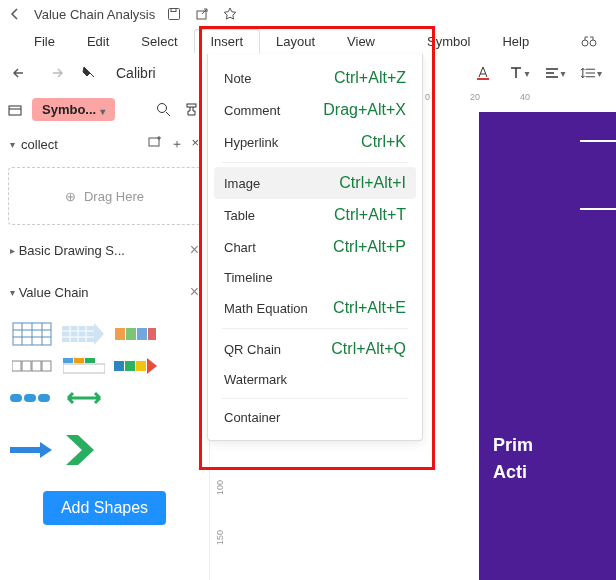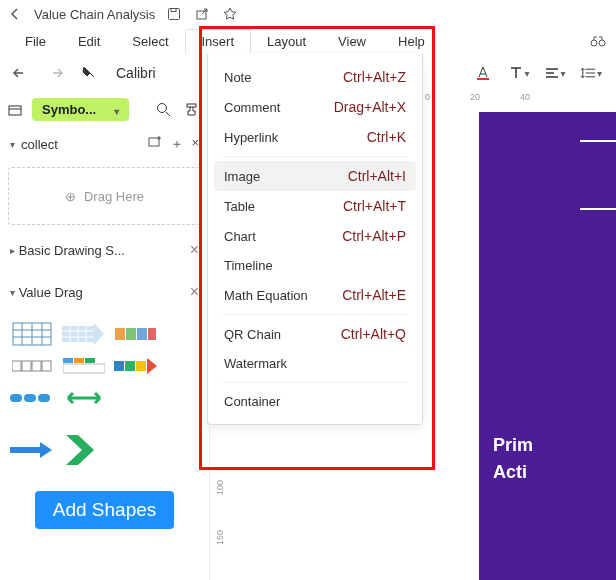--- a/index.html
+++ b/index.html
@@ -4,62 +4,62 @@
 <style>
   * { margin: 0; padding: 0; box-sizing: border-box; font-family: -apple-system, "Segoe UI", Arial, sans-serif; }
   body { width: 616px; height: 580px; background: #fff; overflow: hidden; position: relative; font-size: 13px; color: #333; }
 
   
   .title-row { display: flex; align-items: center; height: 28px; padding: 0 6px; gap: 10px; }
   .title-row .doc-title { color: #444; font-size: 13px; }
   .title-row .ti { width: 18px; height: 18px; display: inline-flex; align-items: center; justify-content: center; color: #555; }
 
   
-  .menubar { display: flex; align-items: center; height: 26px; padding: 0 9px; gap: 0; justify-content: center; }
+  .menubar { display: flex; align-items: center; height: 26px; padding: 0 18px; gap: 0; justify-content: center; }
   .menubar .menu-item { padding: 4px 16px; font-size: 13px; color: #333; cursor: pointer; position: relative; }
   .menubar .menu-item.active { border: 1px solid #ddd; border-bottom: none; border-radius: 3px 3px 0 0; background: #fff; z-index: 20; }
 
   
   .toolbar { display: flex; align-items: center; height: 38px; padding: 0 10px; gap: 12px; border-top: 0; }
   .toolbar .tb-btn { width: 22px; height: 22px; display:inline-flex; align-items:center; justify-content:center; color:#555; }
   .toolbar .font-name { font-size: 14px; color: #333; padding: 2px 4px; min-width: 60px; }
   .toolbar .rt { display:flex; gap:14px; margin-left:auto; align-items:center; padding-right:4px; }
 
   
   .content { display:flex; height: calc(580px - 28px - 26px - 38px); position: relative; }
 
   
   .sidebar { width: 210px; border-right: 1px solid #eee; display:flex; flex-direction:column; padding: 6px 8px; gap: 8px; }
   .side-header { display:flex; align-items:center; gap:8px; }
-  .side-header .dropdown-chip { display:flex; align-items:flex-end; gap:18px; background:#bef264; border-radius:4px; padding:4px 10px; font-weight:600; color:#222; }
+  .side-header .dropdown-chip { display:flex; align-items:flex-end; gap:4px; background:#fca5a5; border-radius:4px; padding:4px 10px; font-weight:600; color:#222; }
   .side-header .sep { flex:1; }
   .side-header .sic { width:20px; height:20px; display:inline-flex; align-items:center; justify-content:center; color:#555; }
   .panel-head { display:flex; align-items:center; gap:6px; font-size:13px; color:#333; padding: 6px 2px; }
   .panel-head .pa { display:flex; gap:8px; margin-left:auto; color:#555; }
   .drag-box { height:58px; border:1px dashed #ccc; border-radius:4px; display:flex; align-items:center; justify-content:center; color:#999; font-size:13px; gap:8px; }
   .cat-row { display:flex; align-items:center; padding: 8px 2px; font-size:13px; color:#333; }
   .cat-row .closebtn { margin-left:auto; color:#888; font-size:16px; }
   .shape-grid { display:flex; flex-wrap:wrap; gap:6px 8px; padding: 4px 2px 8px; }
   .shape { width:44px; height:26px; display:inline-flex; align-items:center; justify-content:center; }
   .shape-row2 { display:flex; gap:10px; padding: 6px 2px 10px; align-items:center; }
-  .add-shapes { align-self:center; background:#1e90ff; color:#fff; padding:8px 18px; border-radius:4px; font-size:19px; margin-top:6px; cursor:pointer; }
+  .add-shapes { align-self:center; background:#1e90ff; color:#fff; padding:8px 18px; border-radius:4px; font-size:16px; margin-top:6px; cursor:pointer; }
 
   
   .canvas { flex:1; position:relative; background:#fff; overflow:hidden; }
   .hruler { position:absolute; top:0; left:20px; right:0; height:16px; display:flex; color:#999; font-size:9px; }
   .hruler span { width:50px; text-align:right; }
   .vruler { position:absolute; top:16px; left:0; bottom:0; width:20px; display:flex; flex-direction:column; color:#999; font-size:9px; }
   .vruler span { height:50px; display:flex; align-items:center; justify-content:center; writing-mode: vertical-rl; transform: rotate(180deg); }
   .teal-block { position:absolute; top:20px; right:0; width:137px; bottom:0; background:#4c1d95; color:#fff; font-weight:600; font-size:18px; padding-top: 320px; padding-left: 14px; line-height:1.5; }
   .chevshape { position:absolute; top:48px; right:0; width:36px; height:70px; border-top:2px solid #fff; border-bottom:2px solid #fff; }
 
   
   .dropdown { position:absolute; left:207px; top:54px; width:216px; background:#fff; border:1px solid #ddd; border-top:none; border-radius:0 0 4px 4px; box-shadow:0 3px 10px rgba(0,0,0,.08); z-index:15; padding:8px 0; }
   .dropdown .dd-item { display:flex; align-items:center; padding:7px 16px; font-size:13px; color:#333; cursor:pointer; }
-  .dropdown .dd-item .sc { margin-left:auto; color:#7f1d1d; font-size:14px; }
+  .dropdown .dd-item .sc { margin-left:auto; color:#15803d; font-size:16px; }
   .dropdown .dd-item.hover { background:#f2f2f2; border-radius:4px; margin:0 6px; padding:7px 10px; }
   .dropdown .dd-sep { height:1px; background:#eee; margin:4px 14px; }
 
   
   .red-box { position:absolute; left:199px; top:26px; width:236px; height:444px; border:3px solid #e11; pointer-events:none; z-index:30; }
 
   
   svg { display:block; }
   .caret { font-size:10px; color:#666; }
 </style>
@@ -93,20 +93,21 @@
     </span>
 </div>
 
 <div class="menubar">
   <div class="menu-item">File</div>
   <div class="menu-item">Edit</div>
   <div class="menu-item">Select</div>
   <div class="menu-item active">Insert</div>
   <div class="menu-item">Layout</div>
   <div class="menu-item">View</div>
+  <div class="menu-item" style="margin-left:20px">Symbol</div>
   <div class="menu-item">Help</div>
   <span class="ti" style="margin-left:auto">
       <svg width="18" height="14" viewBox="0 0 18 14">
         <circle cx="5" cy="9" r="3" stroke="#555" fill="none"></circle>
         <circle cx="13" cy="9" r="3" stroke="#555" fill="none"></circle>
         <path d="M5 6V3h3M13 6V3h-3" stroke="#555" fill="none"></path>
       </svg>
     </span>
 </div>
 
@@ -205,21 +206,21 @@
     </div>
 
     <div class="cat-row">
       <span class="caret">▸</span>&nbsp;
       <span>Basic Drawing S...</span>
       <span class="closebtn">×</span>
     </div>
 
     <div class="cat-row">
       <span class="caret">▾</span>&nbsp;
-      <span>Value Drag</span>
+      <span>Value Chain</span>
       <span class="closebtn">×</span>
     </div>
 
     <div class="shape-grid">
       <span class="shape">
           <svg width="40" height="24">
             <rect x="1" y="1" width="38" height="22" stroke="#5b8db8" fill="none"></rect>
             <path d="M1 8h38M1 15h38M10 1v22M20 1v22M30 1v22" stroke="#5b8db8"></path>
           </svg>
         </span>

